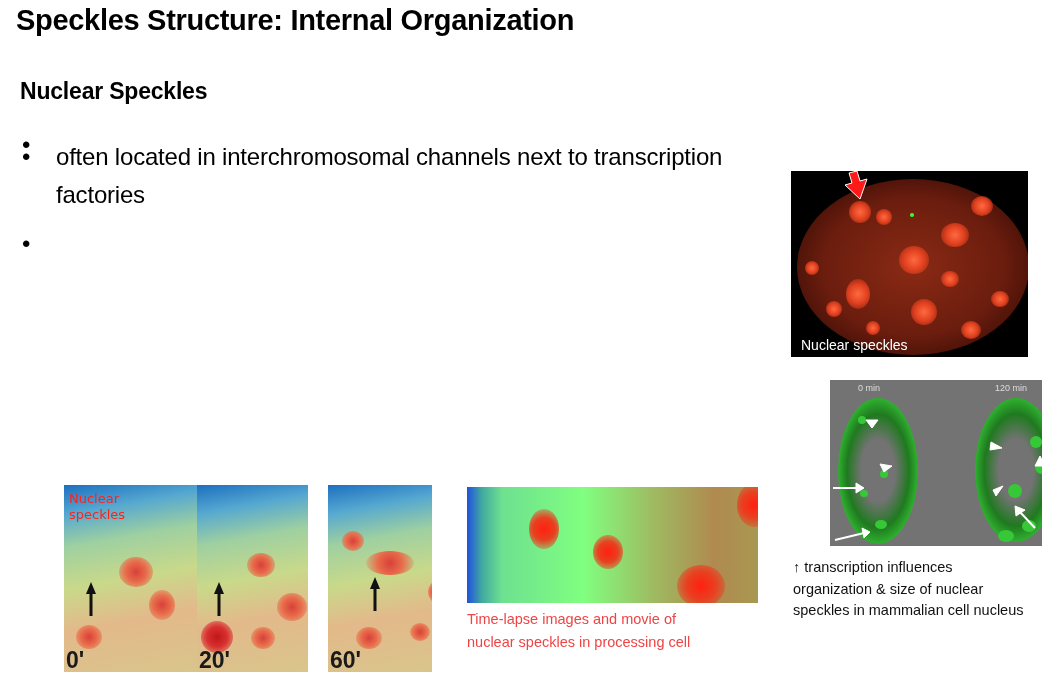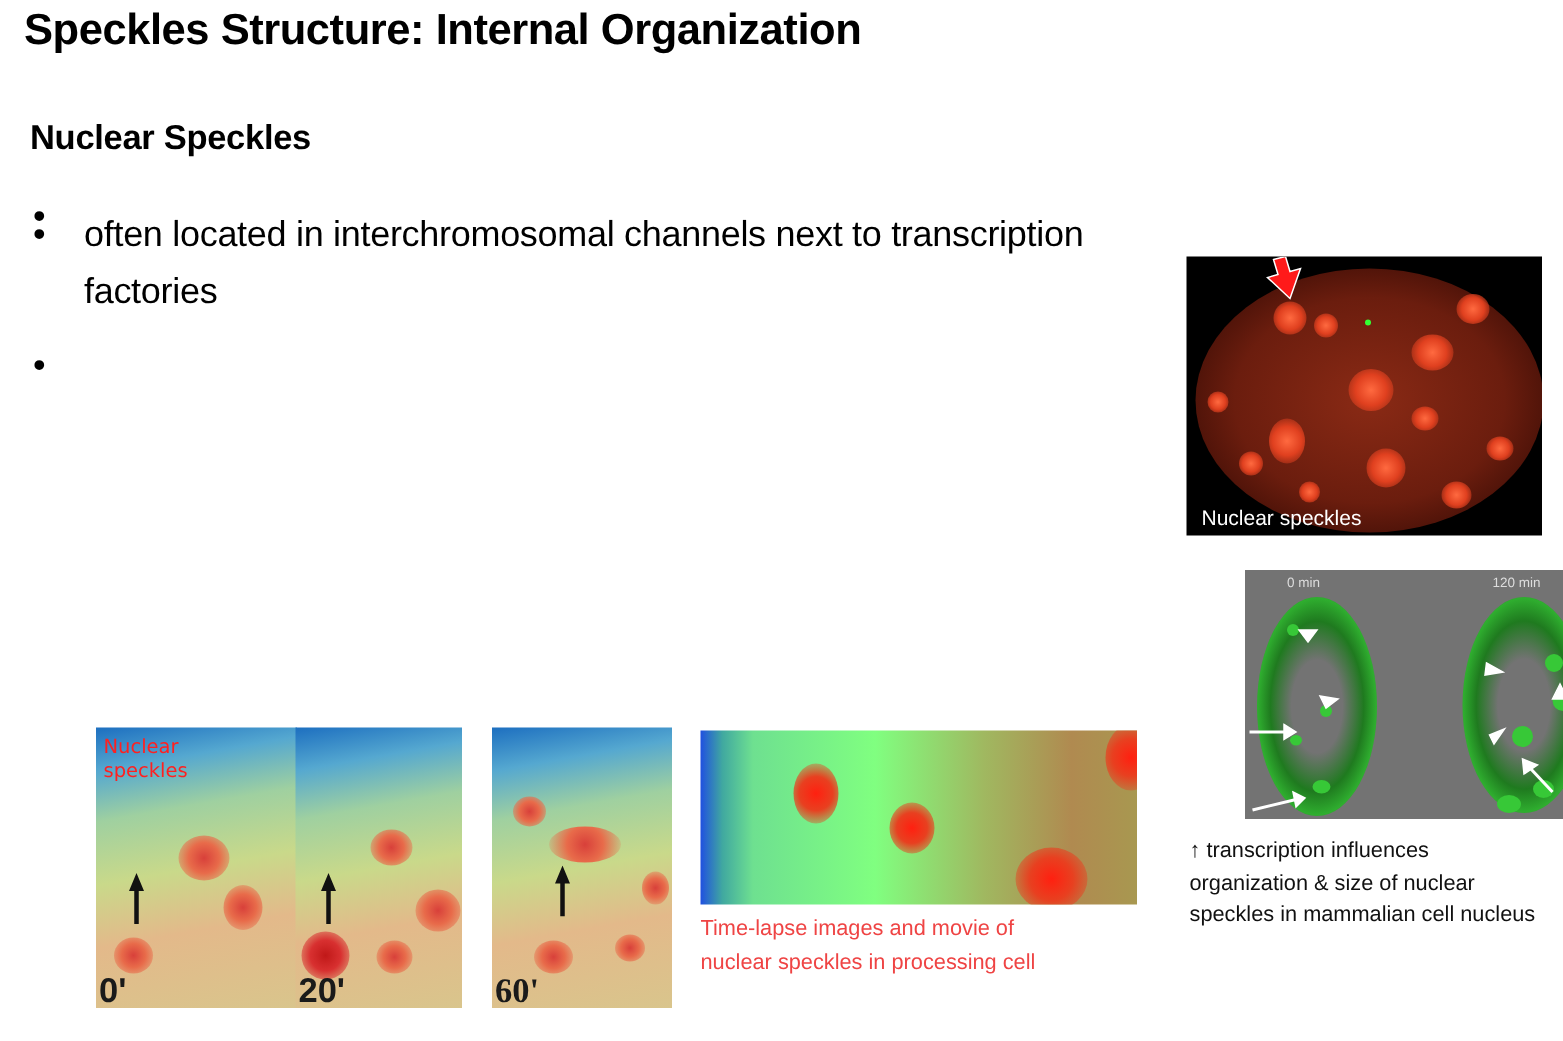--- a/index.html
+++ b/index.html
@@ -22,21 +22,21 @@
   .green-img { left: 830px; top: 380px; width: 235px; height: 166px; background: #737373; }
   .green-label { position: absolute; top: 3px; font-size: 9px; color: #ddd; }
   .gcell { position: absolute; border-radius: 50%;
     background: radial-gradient(ellipse, rgba(0,0,0,0) 30%, #1f7a1f 55%, #2fae2f 70%, #0b3a0b 90%, rgba(0,0,0,0) 100%); }
   .gspot { position: absolute; border-radius: 50%; background: #37c837; }
   .caption-right { position: absolute; left: 793px; top: 557px; width: 240px; font-size: 14.5px; line-height: 21.5px; color: #111; }
   
   .frame { top: 485px; height: 187px; background: linear-gradient(170deg, #1d6fc0 0%, #55a8d0 14%, #9fd0a0 30%, #c9d98a 50%, #e3b98a 70%, #d9c58c 100%); }
   .frame-1 { left: 64px; width: 134px; }
   .frame-2 { left: 197px; width: 111px; }
-  .frame-3 { left: 328px; width: 120px; font-family: Liberation Serif, serif; }
+  .frame-3 { left: 328px; width: 104px; }
   .blob { position: absolute; border-radius: 50%; background: radial-gradient(circle, #d8403a 0%, #e86b4a 45%, rgba(240,140,90,0) 100%); }
   .frame-time { position: absolute; left: 2px; bottom: 0px; font-size: 23px; font-weight: bold; color: #1a1a1a; line-height: 1; }
   .frame-tag { position: absolute; left: 5px; top: 6px; font-size: 13px; line-height: 16px; color: #ff2020; font-family: "DejaVu Sans", sans-serif; }
   .up-arrow { position: absolute; width: 10px; height: 34px; }
   
   .movie { left: 467px; top: 487px; width: 291px; height: 116px;
     background: linear-gradient(90deg, #2050e0 0%, #40a8a0 5%, #6ee090 12%, #80ff80 40%, #a0b860 65%, #b08a50 85%, #a89850 100%); }
   .mblob { position: absolute; border-radius: 50%; background: radial-gradient(circle, #ff2010 0%, #e84020 45%, rgba(220,90,40,0) 100%); }
   .movie-caption { position: absolute; left: 467px; top: 608px; font-size: 14.5px; line-height: 22.5px; color: #ef4444; }
 </style>

